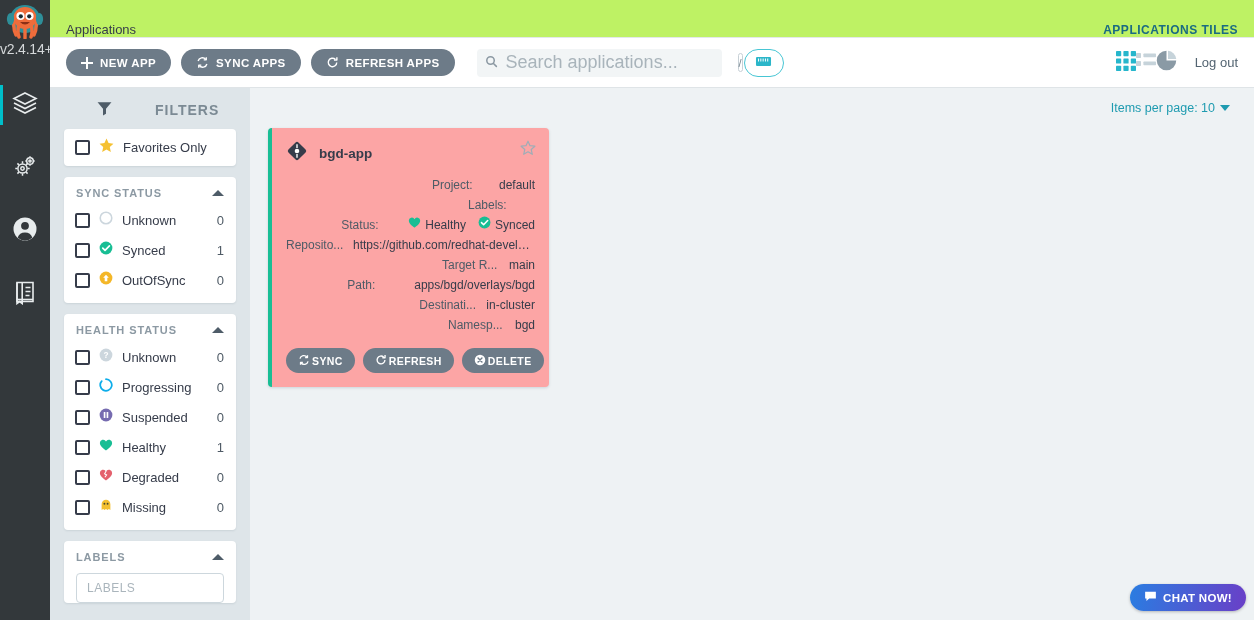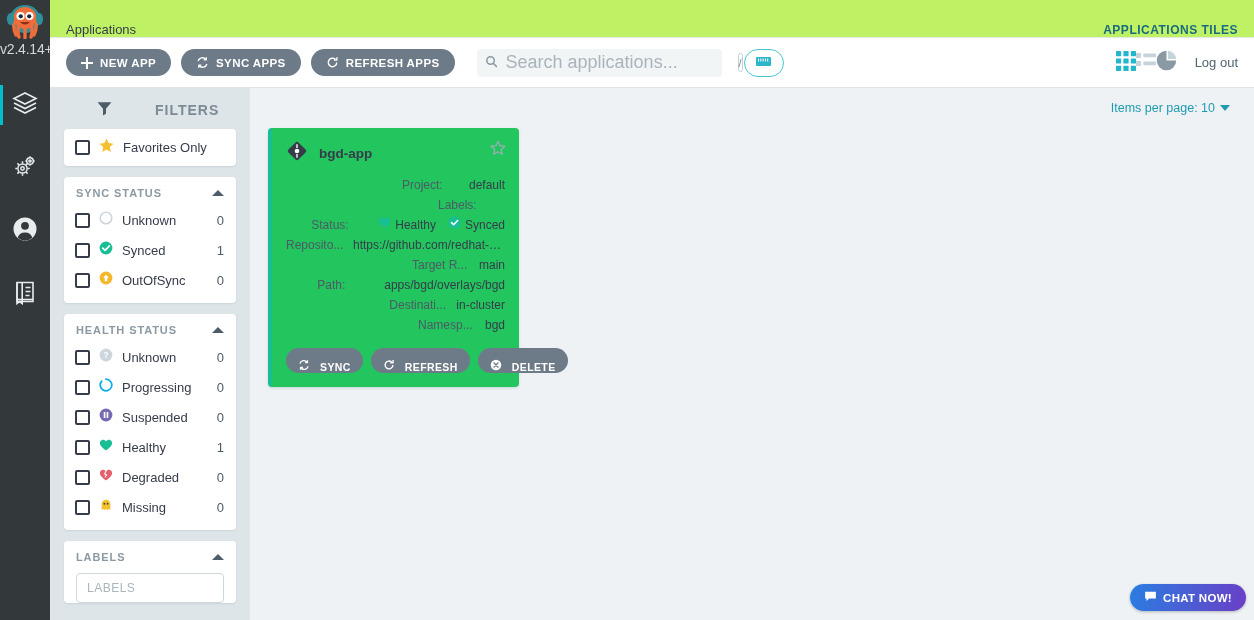--- a/index.html
+++ b/index.html
@@ -154,40 +154,40 @@
     font-size: 12.5px; color: #1e9bb0; cursor: pointer;
     display: inline-flex; align-items: center; gap: 5px;
   }
   .caret-down-small {
     width: 0; height: 0; border-left: 5px solid transparent;
     border-right: 5px solid transparent; border-top: 6px solid #1e9bb0;
   }
 
   
   .card {
-    width: 251px; background: #22c55e; border-radius: 4px;
+    width: 281px; background: #fca5a5; border-radius: 4px;
     border-left: 4px solid #18be94;
     box-shadow: 0 1px 3px rgba(40,60,80,.16);
     padding: 12px 14px 14px 14px; position: relative;
   }
   .card-head { display: flex; align-items: center; margin-bottom: 9px; }
   .card-title {
     font-size: 13.5px; font-weight: 700; color: #363c4a; margin-left: 11px;
   }
   .star-btn {
     position: absolute; right: 13px; top: 12px; cursor: pointer; line-height: 0;
   }
   .crow { display: flex; font-size: 12px; line-height: 20px; justify-content: flex-end; }
   .ckey { width: 67px; flex: 0 0 67px; color: #4e5b66; white-space: nowrap; overflow: hidden; }
   .cval { color: #363c4a; white-space: nowrap; overflow: hidden; text-overflow: ellipsis; }
   .status-val { display: flex; align-items: center; gap: 4px; font-size: 12px; color: #363c4a; }
   .status-val .sep { width: 4px; }
   .card-btns { display: flex; gap: 8px; margin-top: 13px; }
   .cbtn {
-    display: inline-flex; align-items: flex-end; gap: 10px; height: 25px;
+    display: inline-flex; align-items: center; gap: 2px; height: 25px;
     padding: 0 12px; border-radius: 13px; background: #6d7b88; color: #fff;
     font-size: 10.5px; font-weight: 700; letter-spacing: 0.4px; border: none;
     cursor: pointer; white-space: nowrap;
   }
 
   
   .chat-now {
     position: absolute; right: 8px; bottom: 9px;
     display: inline-flex; align-items: center; gap: 6px;
     height: 27px; padding: 0 14px; border-radius: 14px;

